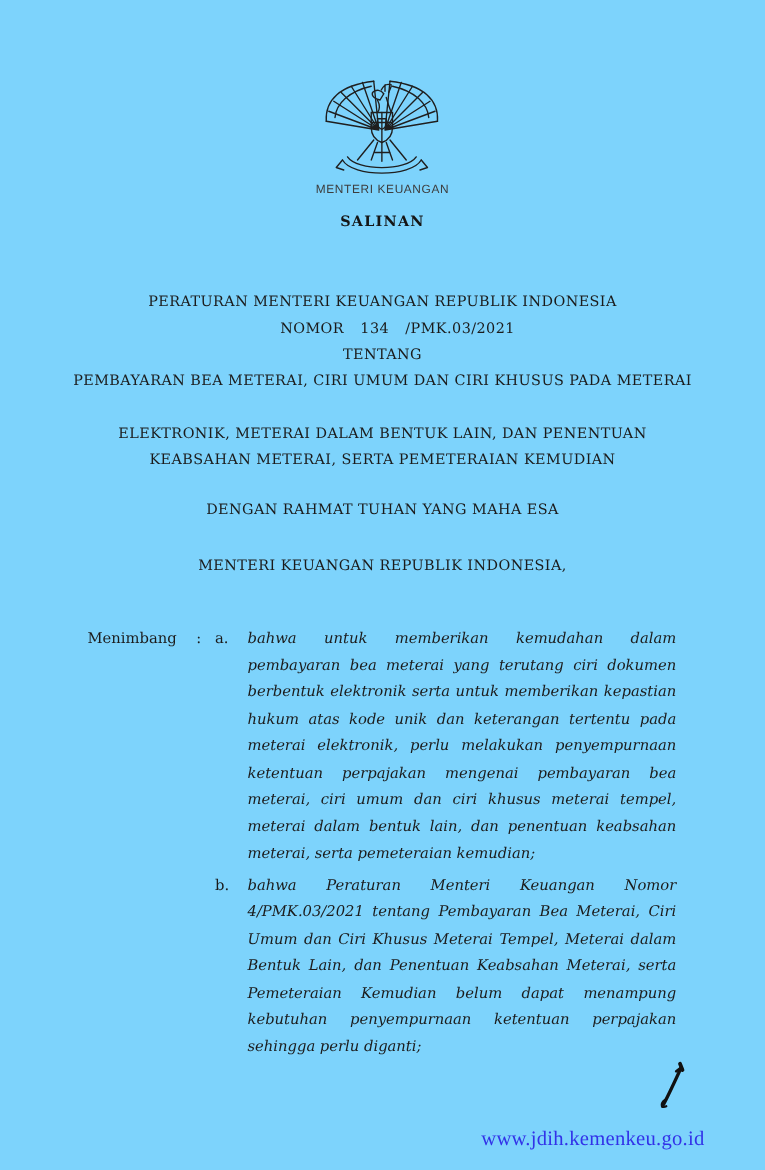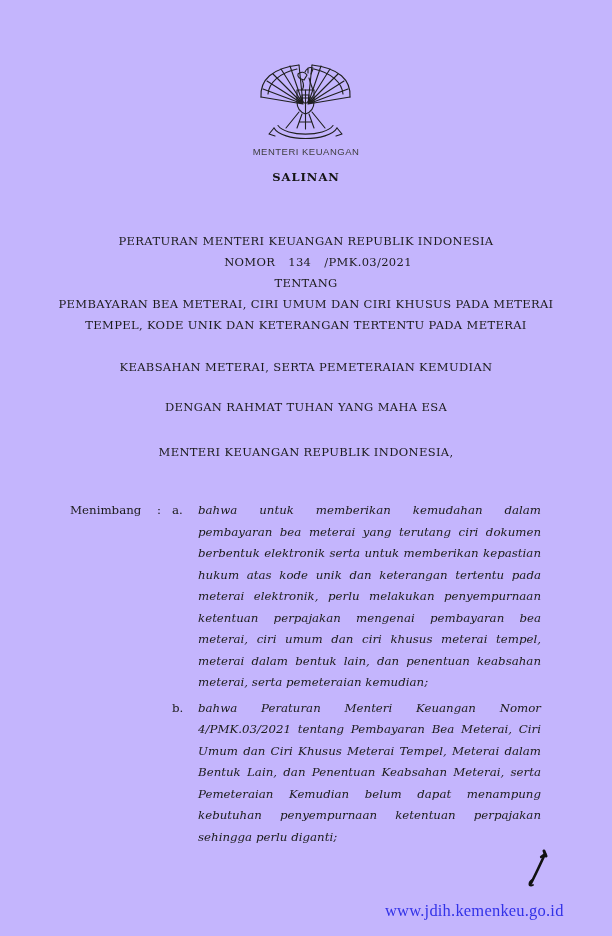--- a/index.html
+++ b/index.html
@@ -1,20 +1,20 @@
 <!DOCTYPE html>
 <html><head>
 <meta charset="utf-8">
 <style>
   html, body { margin: 0; padding: 0; background: #ffffff; }
   .page {
     position: relative;
     width: 612px;
     height: 936px;
-    background: #c4b5fd;
+    background: #7dd3fc;
     font-family: "DejaVu Serif", serif;
     color: #1d1d1d;
     overflow: hidden;
   }
   .abs { position: absolute; }
   .center-line {
     left: 0; right: 0;
     text-align: center;
     white-space: nowrap;
   }
@@ -110,21 +110,21 @@
   <div class="abs center-line salinan" style="top:170px">SALINAN</div>
 
   <div class="abs center-line title-line" style="top:231px">PERATURAN MENTERI KEUANGAN REPUBLIK INDONESIA</div>
   <div class="abs center-line title-line" style="top:252px">
     <span class="nomor-group" style="margin-left:24px">
       <span>NOMOR</span><span class="nomor-num">134</span><span>/PMK.03/2021</span>
     </span>
   </div>
   <div class="abs center-line title-line" style="top:273px">TENTANG</div>
   <div class="abs center-line title-line" style="top:294px">PEMBAYARAN BEA METERAI, CIRI UMUM DAN CIRI KHUSUS PADA METERAI</div>
-  <div class="abs center-line title-line" style="top:315px">TEMPEL, KODE UNIK DAN KETERANGAN TERTENTU PADA METERAI</div>
+  <div class="abs center-line title-line" style="top:336px">ELEKTRONIK, METERAI DALAM BENTUK LAIN, DAN PENENTUAN</div>
   <div class="abs center-line title-line" style="top:357px">KEABSAHAN METERAI, SERTA PEMETERAIAN KEMUDIAN</div>
 
   <div class="abs center-line title-line" style="top:442px">MENTERI KEUANGAN REPUBLIK INDONESIA,</div>
   <div class="abs center-line title-line" style="top:397px">DENGAN RAHMAT TUHAN YANG MAHA ESA</div>
 
   <div class="abs body-text" style="left:0; top:500px; width:612px;">
     <span class="abs consider-label">Menimbang</span>
     <span class="abs consider-colon">:</span>
     <div class="items">
       <div class="item">

